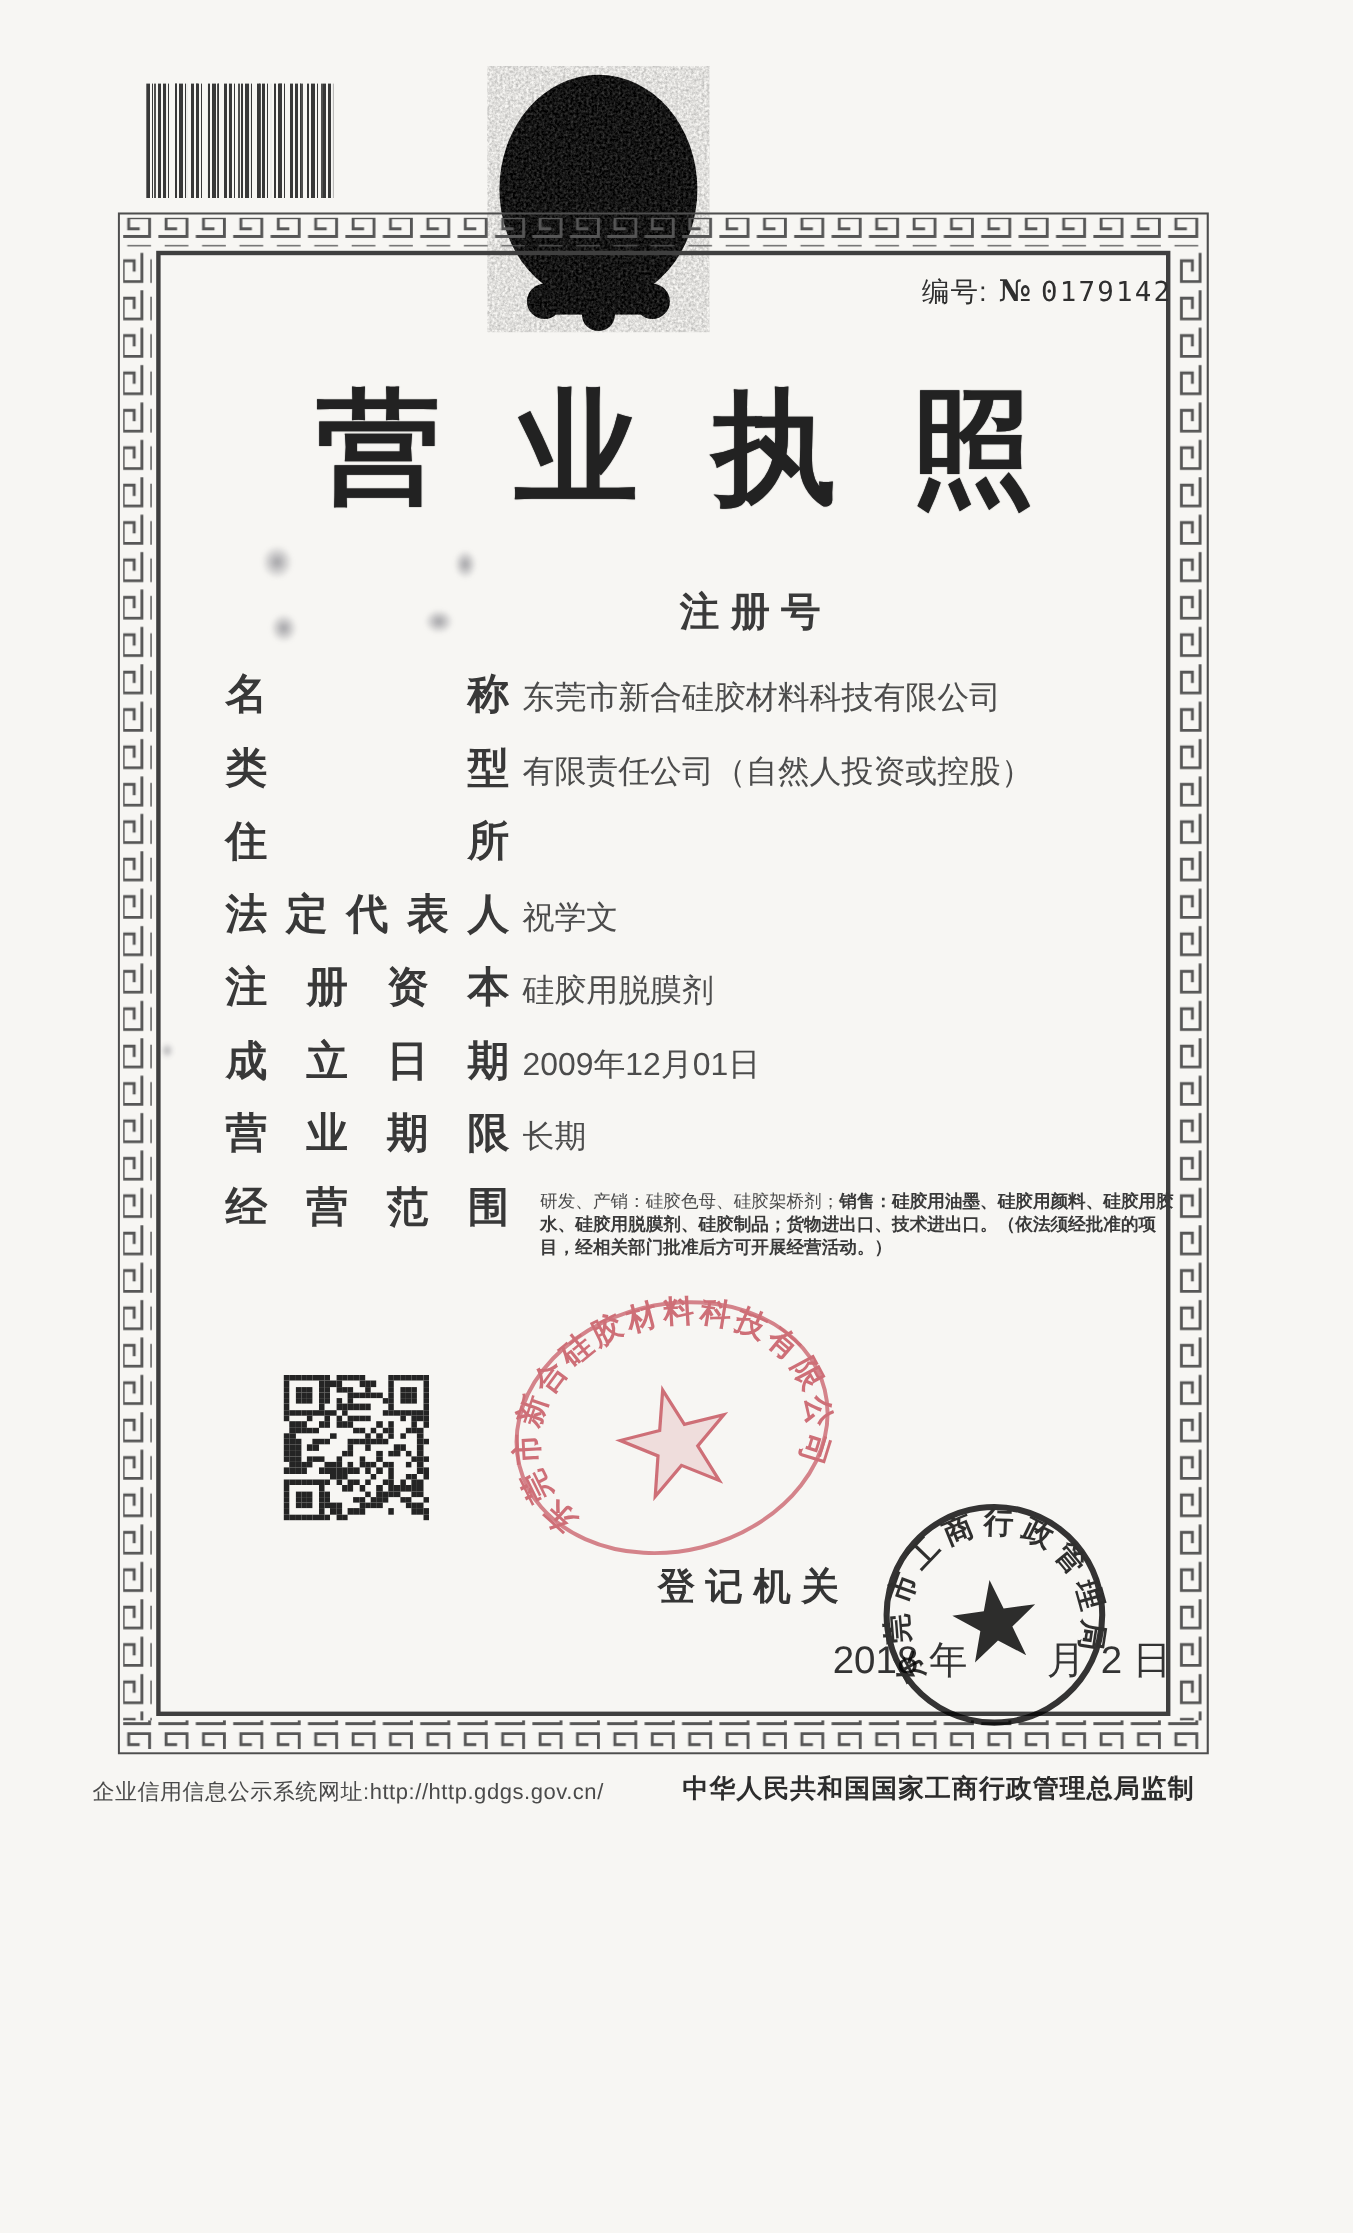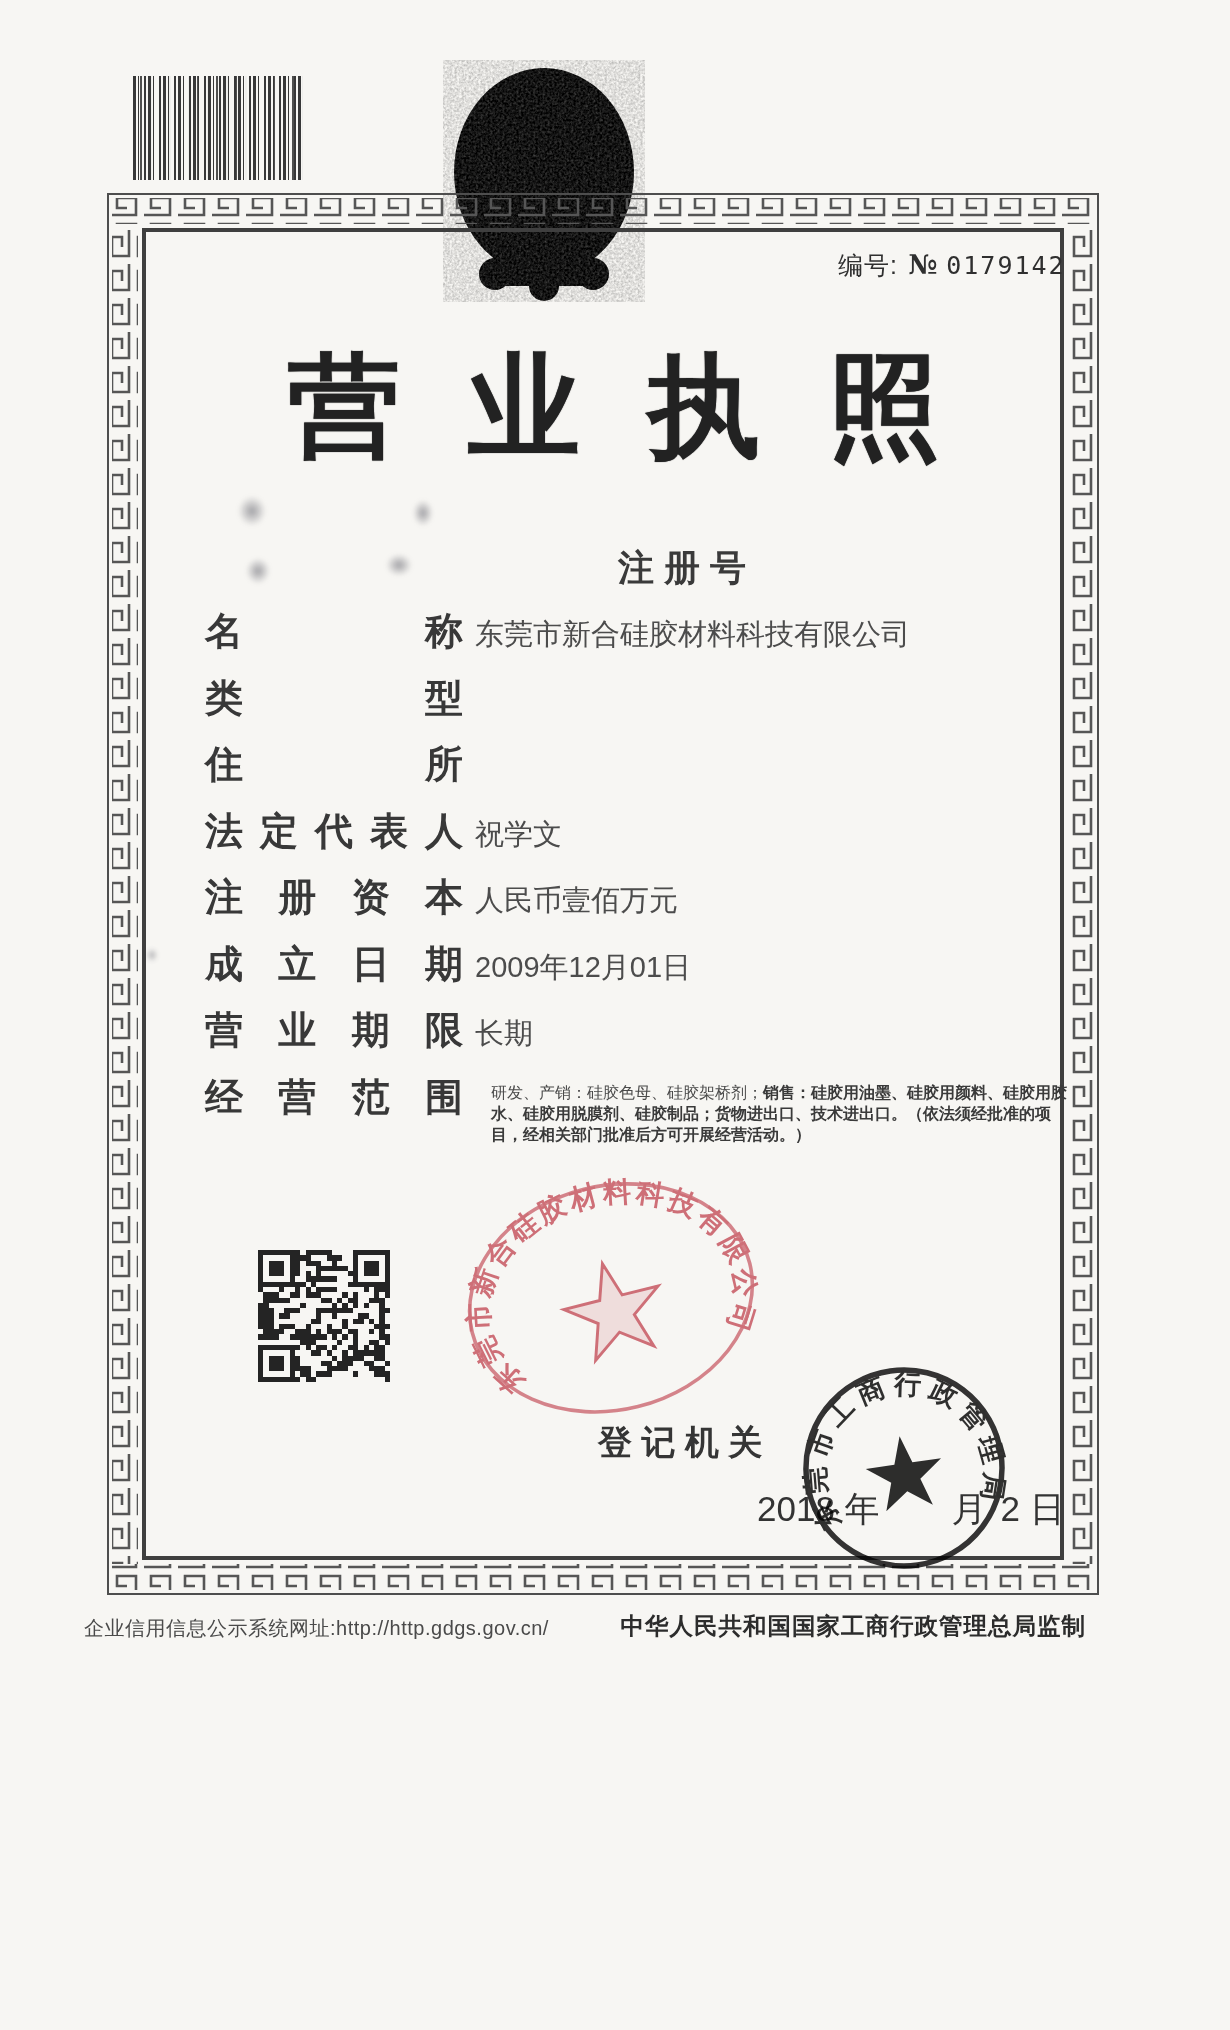--- a/index.html
+++ b/index.html
@@ -34,21 +34,21 @@
 
   
   .doc-title{
     left:288px;top:332px;width:652px;z-index:2;
     font-size:112px;font-weight:800;color:#222;
     text-shadow:0 0 1px #333;
   }
   .js-justify{display:flex;justify-content:space-between;}
 
   
-  .reg-line{left:618px;top:544px;z-index:2;display:flex;align-items:flex-end;white-space:nowrap;}
+  .reg-line{left:618px;top:532px;z-index:2;display:flex;align-items:flex-end;white-space:nowrap;}
   .reg-line .lbl{font-size:36px;font-weight:600;color:#3a3a3a;}
   .reg-line .num{font-family:"Liberation Serif",serif;font-size:34px;color:#3d3d3d;margin-left:32px;letter-spacing:1px;}
 
   
   .fields{left:205px;top:606px;width:865px;z-index:2;}
   .frow{display:flex;align-items:baseline;height:66.5px;}
   .frow .flabel{width:258px;font-size:38px;font-weight:600;color:#383838;flex:0 0 auto;}
   .frow .fvalue{margin-left:12px;font-size:29px;color:#4c4c4c;white-space:nowrap;}
   .frow .fvalue.addr{font-size:28px;letter-spacing:.2px;}
   .frow.scope-row{height:auto;align-items:flex-start;}
@@ -139,20 +139,21 @@
         <span>名</span>
         <span>称</span>
       </div>
     <div class="fvalue">东莞市新合硅胶材料科技有限公司</div>
   </div>
   <div class="frow">
     <div class="flabel js-justify">
         <span>类</span>
         <span>型</span>
       </div>
+    <div class="fvalue">有限责任公司（自然人投资或控股）</div>
   </div>
   <div class="frow">
     <div class="flabel js-justify">
         <span>住</span>
         <span>所</span>
       </div>
   </div>
   <div class="frow">
     <div class="flabel js-justify">
         <span>法</span>
@@ -163,21 +164,21 @@
       </div>
     <div class="fvalue">祝学文</div>
   </div>
   <div class="frow">
     <div class="flabel js-justify">
         <span>注</span>
         <span>册</span>
         <span>资</span>
         <span>本</span>
       </div>
-    <div class="fvalue">人民币壹佰万元</div>
+    <div class="fvalue">硅胶用脱膜剂</div>
   </div>
   <div class="frow">
     <div class="flabel js-justify">
         <span>成</span>
         <span>立</span>
         <span>日</span>
         <span>期</span>
       </div>
     <div class="fvalue">2009年12月01日</div>
   </div>

